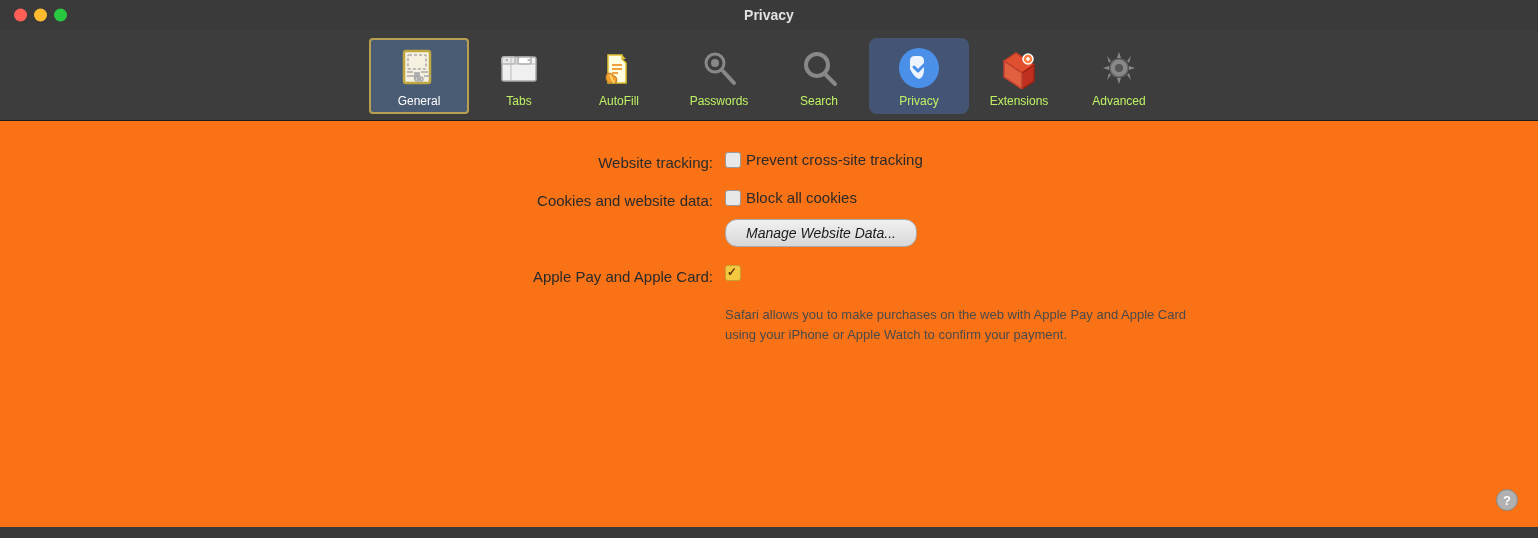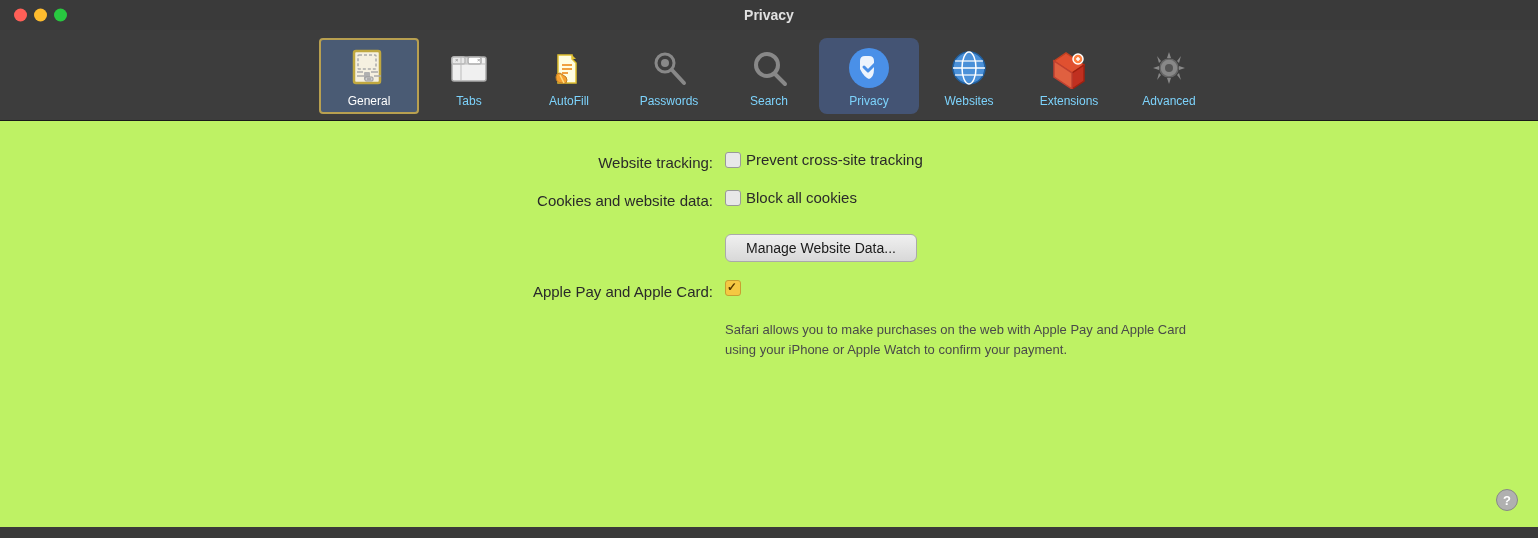--- a/index.html
+++ b/index.html
@@ -84,32 +84,32 @@
       width: 48px;
       height: 48px;
       display: flex;
       align-items: center;
       justify-content: center;
       margin-bottom: 2px;
       font-size: 36px;
     }
 
     .toolbar-label {
-      color: #7dd3fc;
+      color: #bef264;
       font-size: 12px;
       text-align: center;
     }
 
     .toolbar-item.active .toolbar-label {
       color: #ffffff;
       font-weight: 500;
     }
 
     .content {
-      background: #bef264;
+      background: #f97316;
       flex: 1;
       height: calc(538px - 30px - 102px);
       display: flex;
       flex-direction: column;
       align-items: center;
       padding: 30px 0 20px 12px;
       position: relative;
     }
 
     .settings-grid {
@@ -171,27 +171,28 @@
       top: -1px;
       left: 1px;
       font-size: 12px;
       color: #5a3a00;
       font-weight: bold;
     }
 
     .manage-btn {
       background: linear-gradient(to bottom, #f0f0f0, #d8d8d8);
       border: 1px solid #aaa;
-      border-radius: 6px;
+      border-radius: 12px;
       padding: 5px 20px;
       font-size: 14px;
       color: #1a1a1a;
       cursor: pointer;
       width: fit-content;
-      margin-top: 20px;
+      margin-top: 5px;
+      font-style: italic;
     }
 
     .description-text {
       color: #4a4a4a;
       font-size: 13px;
       max-width: 680px;
       line-height: 1.5;
       margin-top: 16px;
     }
 
@@ -302,32 +303,20 @@
     <div class="toolbar-icon">
       <svg width="46" height="46" viewBox="0 0 46 46">
         <circle cx="23" cy="23" r="20" fill="#4a90e8"></circle>
         <path d="M14 16 Q14 11 19 11 L23 11 Q28 11 28 16 L28 24 Q28 32 23 34 Q18 32 14 24 Z" fill="white" opacity="0.9"></path>
         <path d="M18 22 L22 26 L30 18" stroke="#4a90e8" stroke-width="3" fill="none" stroke-linecap="round" stroke-linejoin="round"></path>
       </svg>
     </div>
     <span class="toolbar-label">Privacy</span>
   </div>
 
-  <div class="toolbar-item">
-    <div class="toolbar-icon">
-      <svg width="42" height="42" viewBox="0 0 42 42">
-        <circle cx="21" cy="21" r="16" fill="#4a90d8" stroke="#2060a0" stroke-width="1.5"></circle>
-        <ellipse cx="21" cy="21" rx="7" ry="16" fill="none" stroke="white" stroke-width="1.5"></ellipse>
-        <line x1="5" y1="21" x2="37" y2="21" stroke="white" stroke-width="1.5"></line>
-        <line x1="7" y1="14" x2="35" y2="14" stroke="white" stroke-width="1.2"></line>
-        <line x1="7" y1="28" x2="35" y2="28" stroke="white" stroke-width="1.2"></line>
-      </svg>
-    </div>
-    <span class="toolbar-label">Websites</span>
-  </div>
 
   <div class="toolbar-item">
     <div class="toolbar-icon">
       <svg width="42" height="42" viewBox="0 0 42 42">
         <path d="M6 14 L18 6 L36 18 L24 26 Z" fill="#e05030" stroke="#c04020" stroke-width="1.5"></path>
         <path d="M24 26 L36 18 L36 34 L24 42 Z" fill="#c03020" stroke="#a02010" stroke-width="1.5"></path>
         <path d="M6 14 L24 26 L24 42 L6 30 Z" fill="#e06040" stroke="#c04030" stroke-width="1.5"></path>
         <circle cx="30" cy="12" r="5" fill="#ff8040" stroke="white" stroke-width="1.5"></circle>
         <line x1="28" y1="12" x2="32" y2="12" stroke="white" stroke-width="1.5"></line>
         <line x1="30" y1="10" x2="30" y2="14" stroke="white" stroke-width="1.5"></line>

